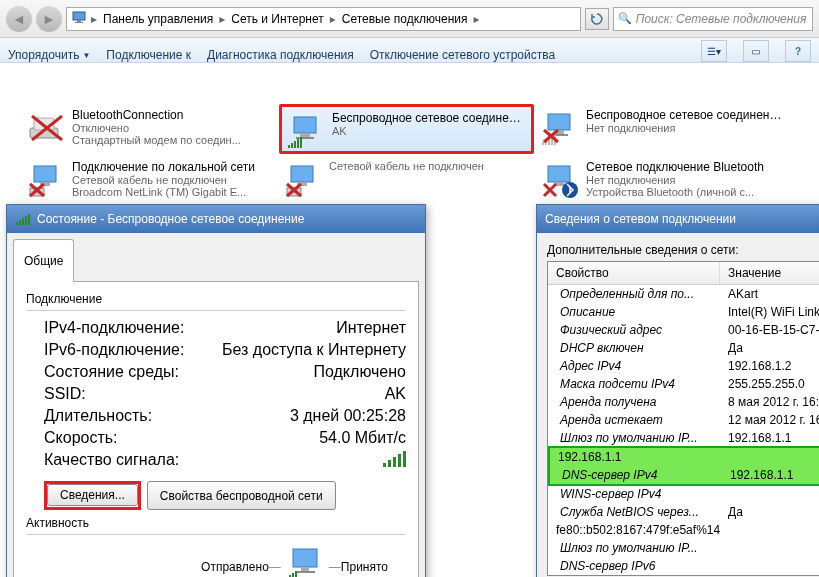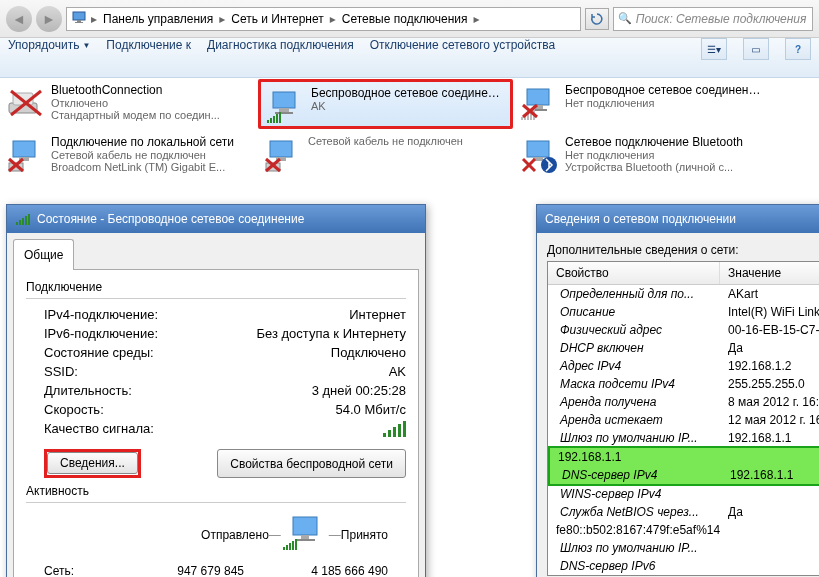--- a/index.html
+++ b/index.html
@@ -8,52 +8,52 @@
 .top-bar { height: 38px; background: linear-gradient(#f7f7f7, #e8e8e8); border-bottom: 1px solid #ccc; display: flex; align-items: center; padding: 0 6px; gap: 4px; }
 .nav-btn { width: 26px; height: 26px; border-radius: 50%; background: linear-gradient(#5aa3e8, #2a6fb8); display: flex; align-items: center; justify-content: center; color: #fff; font-size: 14px; }
 .nav-btn.disabled { background: linear-gradient(#d8d8d8, #b8b8b8); color: #888; }
 .addr-bar { flex: 1; height: 24px; background: #fff; border: 1px solid #aaa; display: flex; align-items: center; padding: 0 4px; gap: 4px; font-size: 12px; }
 .crumb { cursor: pointer; padding: 0 2px; }
 .crumb-sep { color: #666; }
 .refresh-btn { width: 24px; height: 22px; border: 1px solid #aaa; background: linear-gradient(#f5f5f5,#e0e0e0); display:flex; align-items:center; justify-content:center; }
 .search-box { width: 200px; height: 24px; background: #fff; border: 1px solid #aaa; display: flex; align-items: center; padding: 0 4px; color: #888; font-style: italic; font-size: 12px; }
 .search-box::before { content: '🔍'; margin-right: 4px; font-style: normal; font-size: 11px; }
 
-.toolbar { height: 40px; background: linear-gradient(#f5f9fd, #e0ecf7); border-bottom: 1px solid #c5d6e8; display: flex; align-items: flex-start; padding: 0 8px; gap: 16px; font-size: 12px; color: #1a3d6b; }
+.toolbar { height: 25px; background: linear-gradient(#f5f9fd, #e0ecf7); border-bottom: 1px solid #c5d6e8; display: flex; align-items: flex-end; padding: 0 8px; gap: 16px; font-size: 12px; color: #1a3d6b; }
 .toolbar-item { cursor: pointer; display: flex; align-items: center; gap: 3px; }
 .tb-arrow { font-size: 8px; }
 .toolbar-spacer { flex: 1; }
 .view-btn { width: 26px; height: 22px; border: 1px solid #b8cde0; background: linear-gradient(#f0f6fc,#dde9f5); display:flex; align-items:center; justify-content:center; font-size:10px; }
 
-.connections { padding: 1px; display: flex; flex-wrap: wrap; gap: 2px; }
+.connections { padding: 22px; display: flex; flex-wrap: wrap; gap: 2px; margin-top: 19px; }
 .conn-item { width: 255px; height: 50px; display: flex; align-items: flex-start; padding: 4px; gap: 6px; cursor: pointer; position: relative; }
 .conn-item.selected { background: linear-gradient(#e8f2fc, #d5e7fa); border: 1px solid #a4c8ee; border-radius: 2px; }
 .conn-item.highlighted { border: 3px solid #e32020; }
 .conn-icon { width: 40px; height: 40px; position: relative; flex-shrink: 0; }
 .conn-icon svg { width: 100%; height: 100%; }
 .conn-info { flex: 1; overflow: hidden; }
 .conn-name { font-size: 12px; color: #000; white-space: nowrap; overflow: hidden; text-overflow: ellipsis; }
 .conn-status { font-size: 11px; color: #666; white-space: nowrap; overflow: hidden; text-overflow: ellipsis; }
 .conn-device { font-size: 11px; color: #666; white-space: nowrap; overflow: hidden; text-overflow: ellipsis; }
 
 
 .status-dlg { position: absolute; left: 6px; top: 204px; width: 420px; border: 1px solid #4a6f9e; background: #f0f0f0; box-shadow: 2px 2px 8px rgba(0,0,0,0.3); }
 .dlg-title { height: 28px; background: linear-gradient(#6b9bd8, #3f73b5); color: #fff; display: flex; align-items: center; padding: 0 8px; font-size: 12px; gap: 6px; }
 .dlg-body { padding: 6px; background: #f0f0f0; }
 .tab-strip { display: flex; margin-bottom: -1px; }
-.tab { padding: 8px 10px; border: 1px solid #aaa; border-bottom: none; background: #fff; font-size: 12px; border-radius: 3px 3px 0 0; }
+.tab { padding: 14px 10px; border: 1px solid #aaa; border-bottom: none; background: #fff; font-size: 12px; border-radius: 3px 3px 0 0; }
 .tab-panel { border: 1px solid #aaa; background: #fff; padding: 10px 12px; }
 .group-label { font-size: 12px; margin-bottom: 4px; }
 .group-hr { border: none; border-top: 1px solid #ccc; margin-bottom: 6px; }
-.kv-row { display: flex; justify-content: space-between; font-size: 13px; padding: 2px 0 2px 18px; }
+.kv-row { display: flex; justify-content: space-between; font-size: 16px; padding: 2px 0 2px 18px; }
 .kv-key { color: #000; }
 .kv-val { color: #000; }
 .signal-bars { display: inline-flex; align-items: flex-end; gap: 2px; height: 16px; }
 .signal-bars span { width: 3px; background: #2a8a2a; }
-.btn-row { display: flex; gap: 6px; margin: 10px 0 6px 18px; justify-content: space-between; }
+.btn-row { display: flex; gap: 6px; margin: 10px 0 6px 18px; }
 .win-btn { padding: 3px 12px; border: 1px solid #888; background: linear-gradient(#fdfdfd, #e3e3e3); border-radius: 3px; font-size: 12px; cursor: pointer; }
 .btn-highlight { border: 3px solid #e32020; padding-bottom: 1px; }
 .activity-viz { display: flex; align-items: center; justify-content: flex-end; padding: 4px 18px; }
 .act-icon { width: 48px; height: 40px; }
 .act-label { font-size: 12px; }
 .bytes-row { display: flex; padding: 4px 18px; font-size: 12px; }
 .bytes-row .k { width: 80px; }
 .bytes-row .v1 { width: 120px; text-align: right; }
 .bytes-row .v2 { flex:1; text-align: right; }
 

